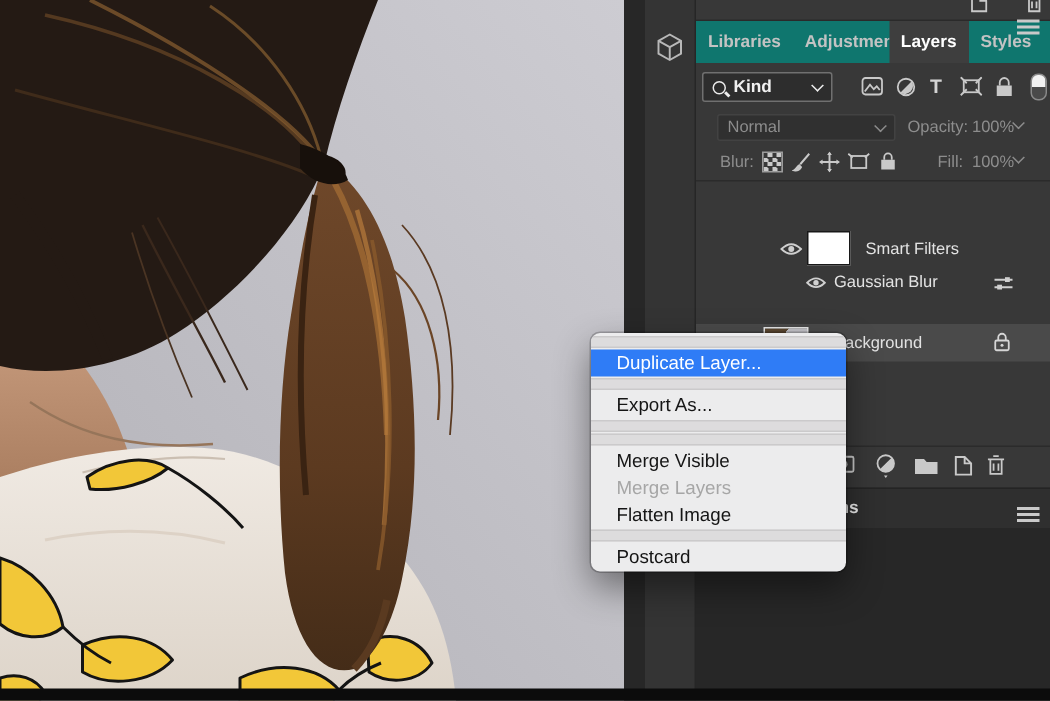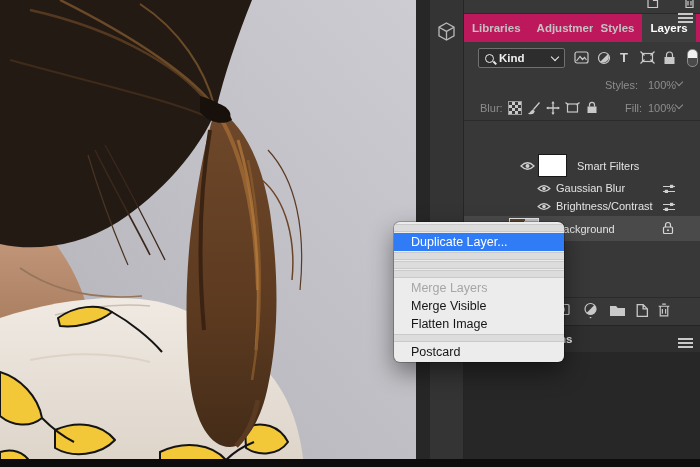--- a/index.html
+++ b/index.html
@@ -10,30 +10,30 @@
   .canvas{position:absolute;left:0;top:0;width:416px;height:467px}
   .canvas-gap{position:absolute;left:416px;top:0;width:14px;height:467px;background:#272727}
 
   
   .dock{position:absolute;left:430px;top:0;width:33px;height:467px;background:#343434;border-right:1px solid #262626}
   .dock-btn{position:absolute;left:6px;top:21px;width:21px;height:21px}
 
   
   .panel{position:absolute;left:464px;top:0;width:236px;height:467px;background:#383838}
   .panel-topstrip{position:absolute;left:0;top:0;width:100%;height:13px;background:#383838;overflow:hidden;border-bottom:1px solid #2a2a2a}
-  .tabbar{position:absolute;left:0;top:14px;width:100%;height:28px;background:#be185d;display:flex;align-items:stretch}
+  .tabbar{position:absolute;left:0;top:14px;width:100%;height:28px;background:#0f766e;display:flex;align-items:stretch}
   .tab{display:flex;align-items:center;padding:0 8px;font-size:11.5px;font-weight:bold;color:#c3c3c3;white-space:nowrap;overflow:hidden}
   .tab.clip{max-width:56px;padding-right:0}
   .tab.active{background:#3e3e3e;color:#fff}
   .hamburger{position:absolute;right:7px;top:13px;width:15px;height:1.6px;background:#c9c9c9;box-shadow:0 4px 0 #c9c9c9,0 8px 0 #c9c9c9}
   .hamburger.low{top:11px}
 
   .row{position:absolute;left:0;width:100%}
   .dd{position:absolute;display:flex;align-items:center;gap:5px;border-radius:2px;box-sizing:border-box;padding:0 6px}
-  .dd.kind{left:14px;top:0;width:87px;height:20px;border:1px solid #707070;background:#2d2d2d;color:#f0f0f0;font-size:11.5px;font-weight:bold}
+  .dd.kind{left:4px;top:0;width:87px;height:20px;border:1px solid #707070;background:#2d2d2d;color:#f0f0f0;font-size:11.5px;font-weight:bold}
   .dd.blend{left:14px;top:0;width:119px;height:18px;border:1px solid #424242;background:#303030;color:#8d8d8d;font-size:11px}
   .dd .spacer{flex:1}
   .chev{display:inline-block;width:5px;height:5px;border-right:1.5px solid currentColor;border-bottom:1.5px solid currentColor;transform:rotate(45deg);margin-top:-3px}
   .chev.up{transform:rotate(-135deg);margin-top:3px}
   .dimtxt{position:absolute;font-size:11px;color:#8d8d8d;white-space:nowrap}
   .mag{position:relative;width:7px;height:7px;border:1.5px solid #ececec;border-radius:50%;flex:0 0 auto}
   .mag::after{content:"";position:absolute;width:4px;height:1.5px;background:#ececec;transform:rotate(45deg);right:-3.5px;bottom:-1.5px}
 
   .icon{position:absolute;color:#c9c9c9}
   .checker{width:12px;height:12px;background:conic-gradient(#c9c9c9 0 25%,transparent 0 50%,#c9c9c9 0 75%,transparent 0) 0 0/6px 6px;outline:1px solid #9c9c9c}
@@ -171,25 +171,25 @@
       </div>
     </div>
 
     <div class="tabbar">
       <div class="tab">
           <span>Libraries</span>
         </div>
       <div class="tab clip">
           <span>Adjustments</span>
         </div>
+      <div class="tab active">
+          <span>Layers</span>
+        </div>
       <div class="tab">
           <span>Styles</span>
-        </div>
-      <div class="tab active">
-          <span>Layers</span>
         </div>
     </div>
     <div class="hamburger"></div>
 
     <div class="row" style="top:48px;height:22px">
       <div class="dd kind">
         <span class="mag"></span>
         <span>Kind</span>
         <span class="spacer"></span>
           <span class="chev"></span>
@@ -216,21 +216,26 @@
       <div class="icon" style="left:199px;top:3px">
         <svg width="13" height="14" viewBox="0 0 13 14" fill="none" stroke="#c9c9c9" stroke-width="1.2">
           <rect x="1.5" y="6" width="10" height="7" fill="#c9c9c9" stroke="none"></rect>
             <path d="M3.5 6 V4 a3 3 0 0 1 6 0 v2"></path>
         </svg>
       </div>
       <div class="toggle" style="position:absolute;left:223px;top:1px"></div>
     </div>
 
     <div class="row" style="top:76px;height:20px">
-      <span class="dimtxt" style="left:141px;top:3px">Styles:</span>
+      <div class="dd blend">
+        <span>Normal</span>
+        <span class="spacer"></span>
+          <span class="chev"></span>
+      </div>
+      <span class="dimtxt" style="left:141px;top:3px">Opacity:</span>
       <span class="dimtxt" style="left:184px;top:3px">100%</span>
       <span class="chev" style="position:absolute;left:212px;top:6px;color:#8d8d8d"></span>
     </div>
 
     <div class="row" style="top:100px;height:18px">
       <span class="dimtxt" style="left:16px;top:2px">Blur:</span>
       <div class="checker" style="position:absolute;left:45px;top:2px"></div>
       <div class="icon" style="left:64px;top:1px">
         <svg width="13" height="14" viewBox="0 0 13 14" fill="none" stroke="#c9c9c9" stroke-width="1.3">
             <path d="M11.5 1.5 L5.5 8.5 M4.8 9.2 C3.5 10 2.5 12 1.5 12.5 C3.5 13 5.5 12 6 10.5 Z" fill="#c9c9c9"></path>
@@ -283,36 +288,20 @@
       <div class="icon" style="left:56px;top:9px">
         <svg width="15" height="10" viewBox="0 0 15 10">
             <path d="M1 5 Q7.5 -1.5 14 5 Q7.5 11.5 1 5 Z" fill="none" stroke="#cfcfcf" stroke-width="1.3"></path>
             <circle cx="7.5" cy="5" r="2" fill="#cfcfcf"></circle>
           </svg>
       </div>
       <div class="thumb white" style="left:74px;top:2px;width:29px;height:23px"></div>
       <span class="lname" style="left:113px;top:8px">Smart Filters</span>
     </div>
 
-    <div class="lrow" style="top:198px;height:18px">
-      <div class="icon" style="left:73px;top:4px">
-        <svg width="14" height="9" viewBox="0 0 15 10">
-            <path d="M1 5 Q7.5 -1.5 14 5 Q7.5 11.5 1 5 Z" fill="none" stroke="#cfcfcf" stroke-width="1.4"></path>
-            <circle cx="7.5" cy="5" r="2" fill="#cfcfcf"></circle>
-          </svg>
-      </div>
-      <span class="lname" style="left:92px;top:2px">Brightness/Contrast</span>
-      <div class="icon" style="left:198px;top:3px">
-        <svg width="14" height="12" viewBox="0 0 14 12" stroke="#cfcfcf" stroke-width="1.2">
-            <path d="M1 3.5 H13 M1 8.5 H13" fill="none"></path>
-            <rect x="8" y="1.8" width="3.2" height="3.2" fill="#cfcfcf" stroke="none"></rect>
-            <rect x="2.8" y="6.8" width="3.2" height="3.2" fill="#cfcfcf" stroke="none"></rect>
-          </svg>
-      </div>
-    </div>
 
     <div class="lrow selected" style="top:216px;height:25px">
       <div class="thumb photo-mini" style="left:45px;top:2px;width:30px;height:21px"></div>
       <span class="lname" style="left:92px;top:7px">Background</span>
       <div class="icon" style="left:198px;top:5px">
         <svg width="12" height="14" viewBox="0 0 12 14" fill="none" stroke="#d5d5d5" stroke-width="1.2">
             <rect x="1.5" y="6" width="9" height="6.5" rx="1"></rect>
             <path d="M3.5 6 V4 a2.5 2.5 0 0 1 5 0 v2"></path>
             <circle cx="6" cy="9.2" r="1" fill="#d5d5d5" stroke="none"></circle>
           </svg>
@@ -356,23 +345,24 @@
       <span class="lower-frag">ns</span>
       <div class="hamburger low" style="top:12px"></div>
     </div>
     <div class="lowerarea"></div>
   </div>
 
   <div class="menu">
     <div class="msep"></div>
     <div class="mi hl">Duplicate Layer...</div>
     <div class="msep"></div>
-    <div class="msep"></div>
-    <div class="msep"></div>
+    <div class="mi">Export As...</div>
+    <div class="msep"></div>
+    <div class="msep"></div>
+    <div class="mi">Merge Visible</div>
     <div class="mi dis">Merge Layers</div>
-    <div class="mi">Merge Visible</div>
     <div class="mi">Flatten Image</div>
     <div class="msep"></div>
     <div class="mi">Postcard</div>
   </div>
 
   <div class="blackbar"></div>
 </div>
 
 </body></html>

